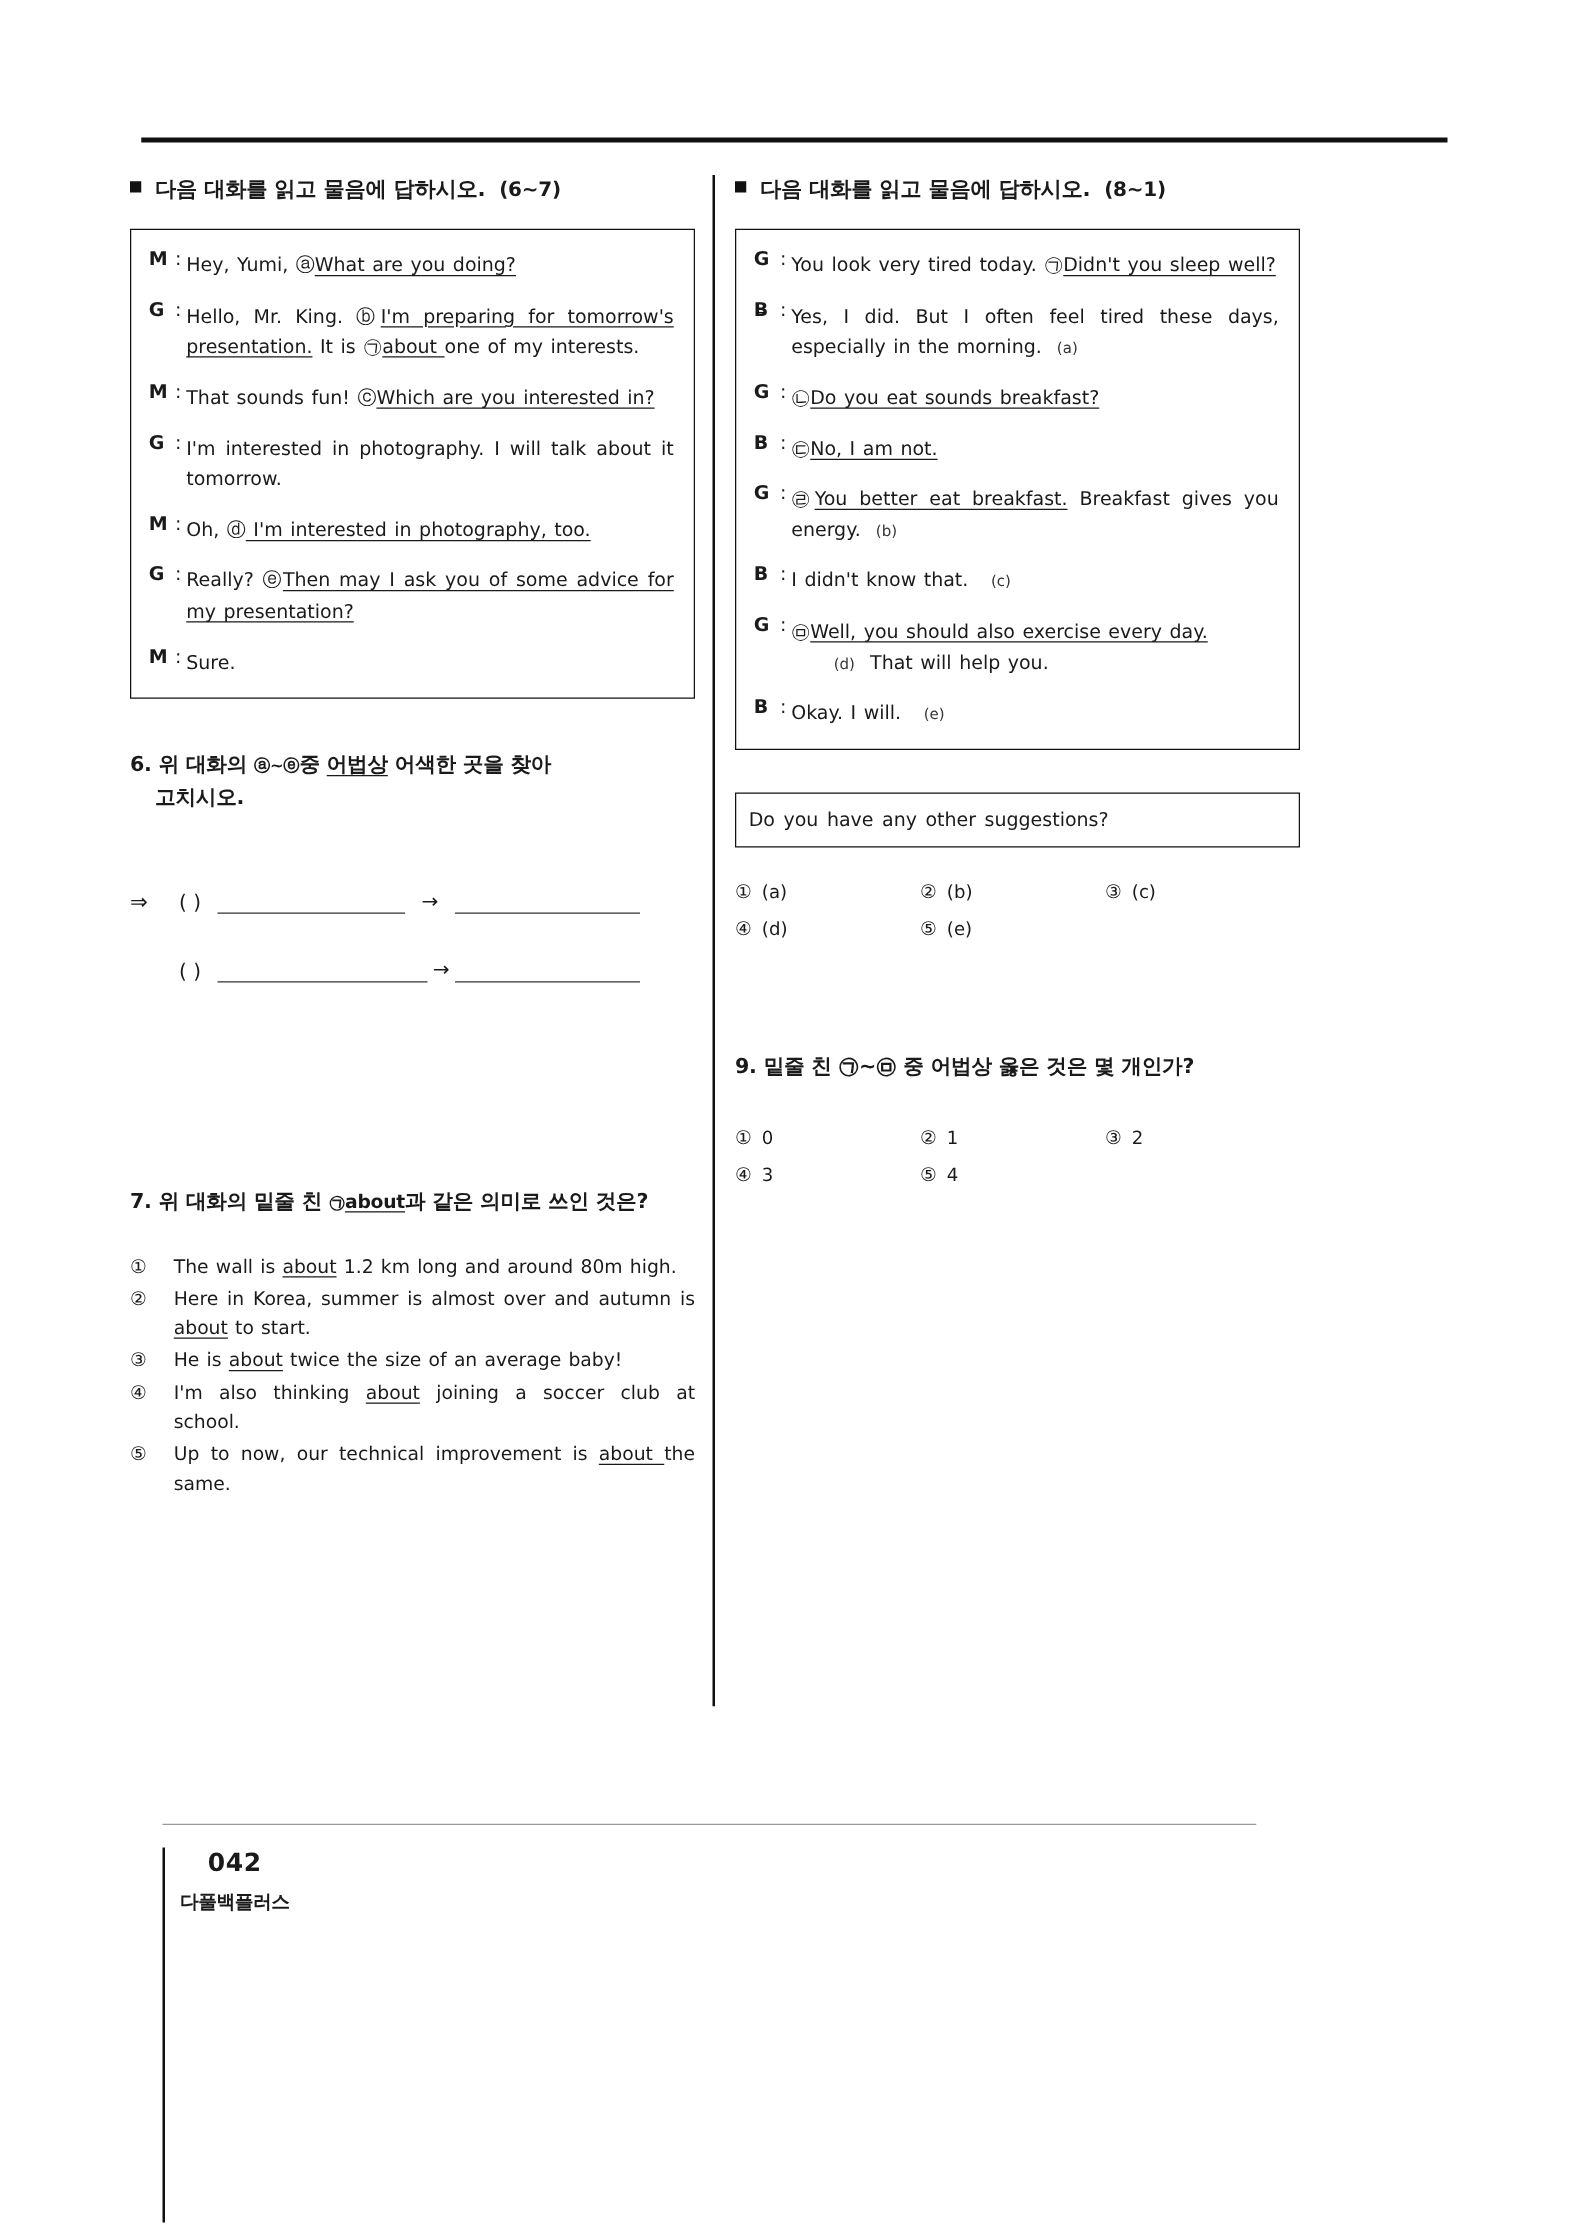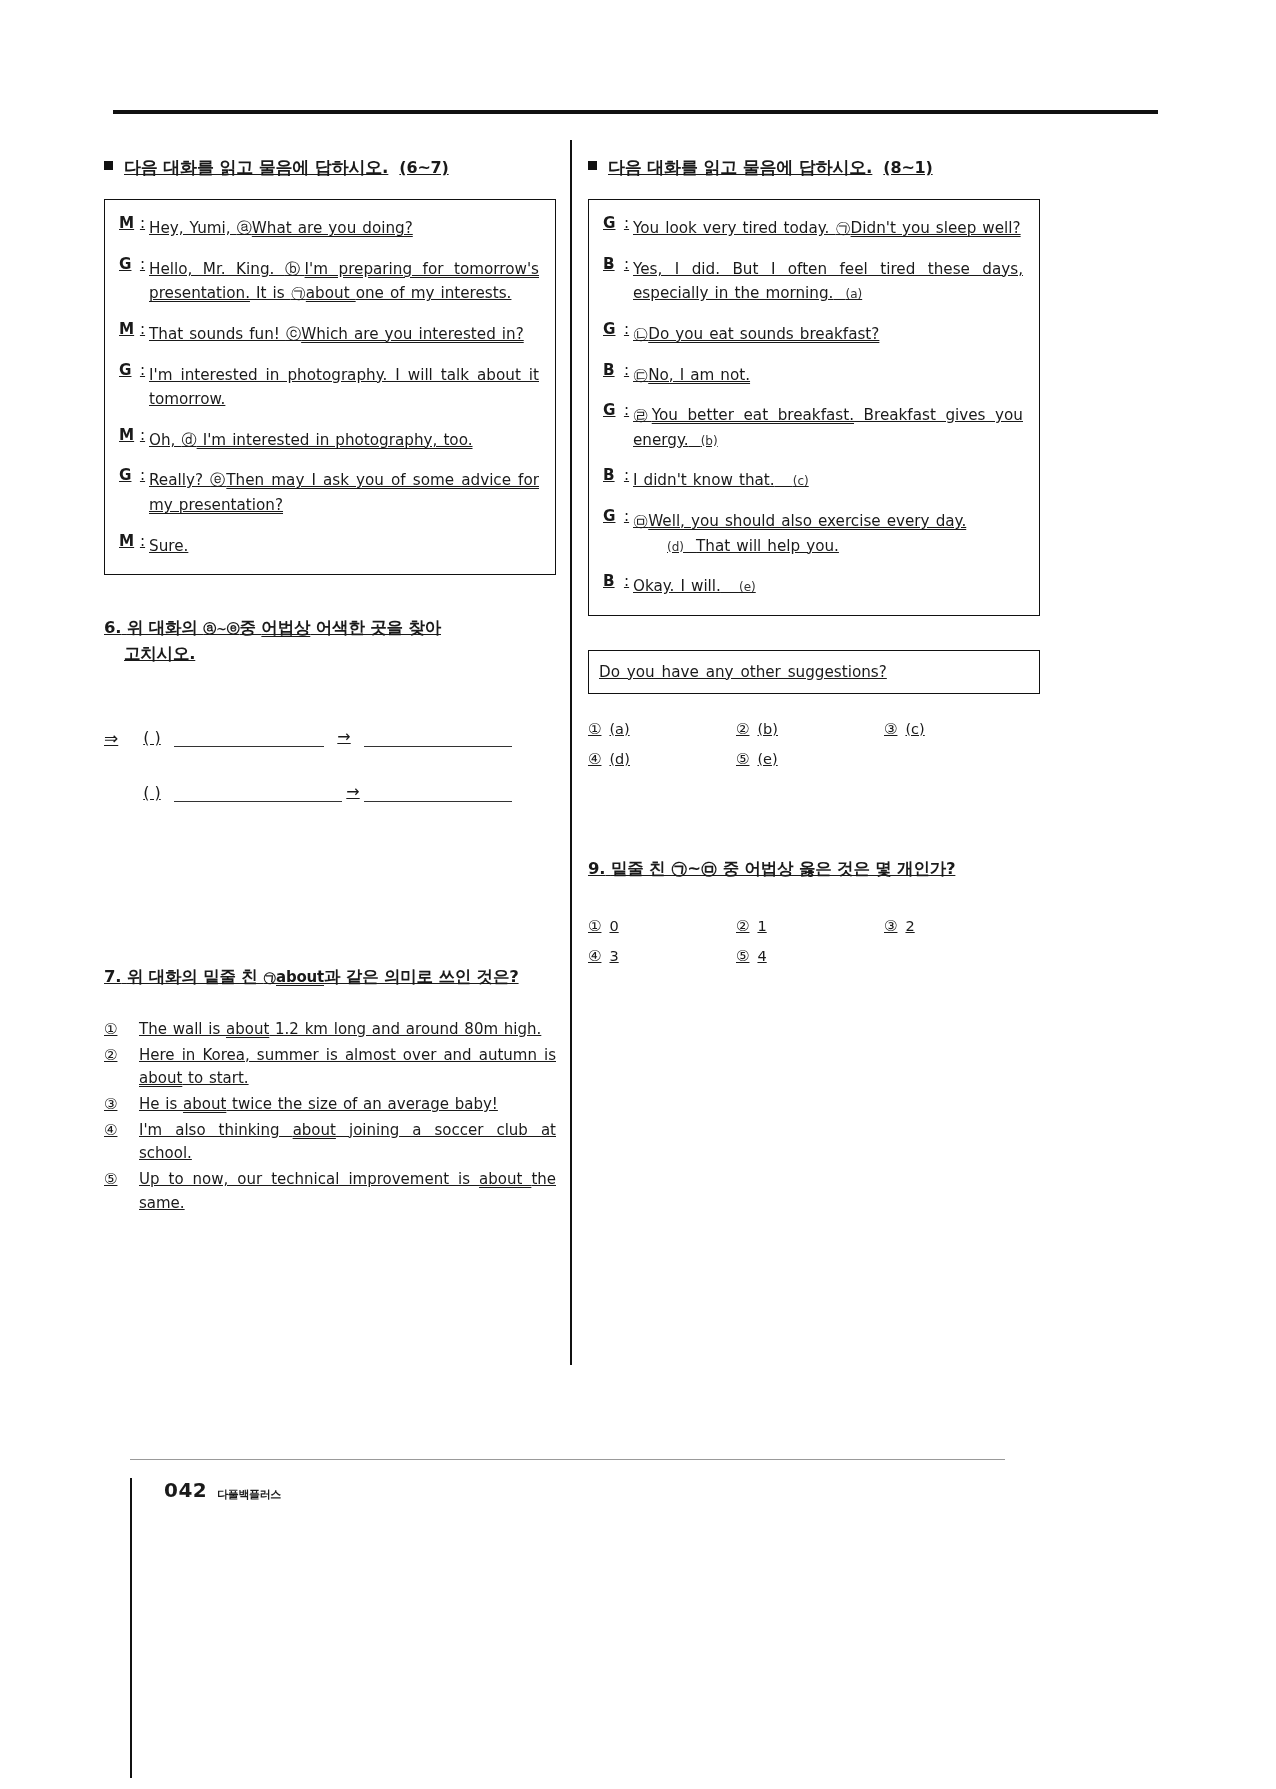--- a/index.html
+++ b/index.html
@@ -23,21 +23,21 @@
     position: absolute; left: 570px; top: 140px; width: 2px; height: 1225px;
     background: #111;
   }
   
   .left-rule {
     position: absolute; left: 130px; top: 1478px; width: 2px; height: 300px;
     background: #111;
   }
 
   .col {
-    position: absolute; top: 156px; width: 452px; text-decoration: underline;
+    position: absolute; top: 140px; width: 452px;
   }
   .col-left  { left: 104px; }
   .col-right { left: 588px; }
 
   
   .sec-head {
     display: flex; align-items: baseline; gap: 11px;
     font-size: 17px; font-weight: bold; letter-spacing: -0.2px;
     margin-bottom: 20px;
   }
@@ -111,25 +111,25 @@
   .citem .cl { font-size: 14.5px; }
   .cw1 { width: 148px; }
   .cw2 { width: 148px; }
 
   
   .foot-rule {
     position: absolute; left: 130px; top: 1459px; width: 875px; height: 1.4px;
     background: #999;
   }
   .footer {
-    position: absolute; left: 164px; top: 1478px;
-    display: flex; align-items: flex-end; gap: 10px;
+    position: absolute; left: 144px; top: 1478px;
+    display: flex; align-items: center; gap: 10px; flex-direction: column;
   }
   .pgnum { font-size: 20px; font-weight: bold; letter-spacing: 0.5px; }
-  .brand { font-size: 11px; font-weight: bold; letter-spacing: -0.4px; }
+  .brand { font-size: 15px; font-weight: bold; letter-spacing: -0.4px; }
 </style>
 </head>
 <body>
 
 <div class="page">
 
   <div class="top-rule"></div>
   <div class="col-divider"></div>
   <div class="left-rule"></div>
 

